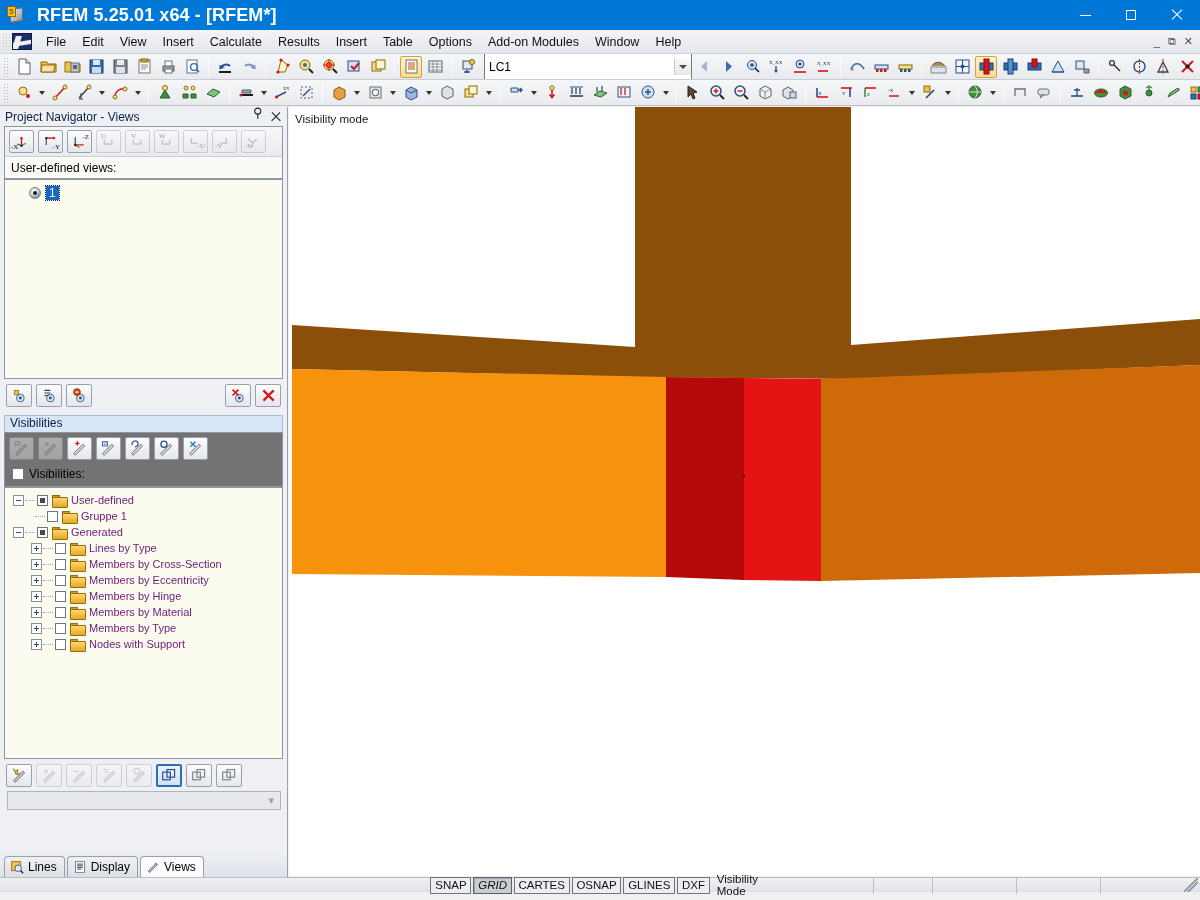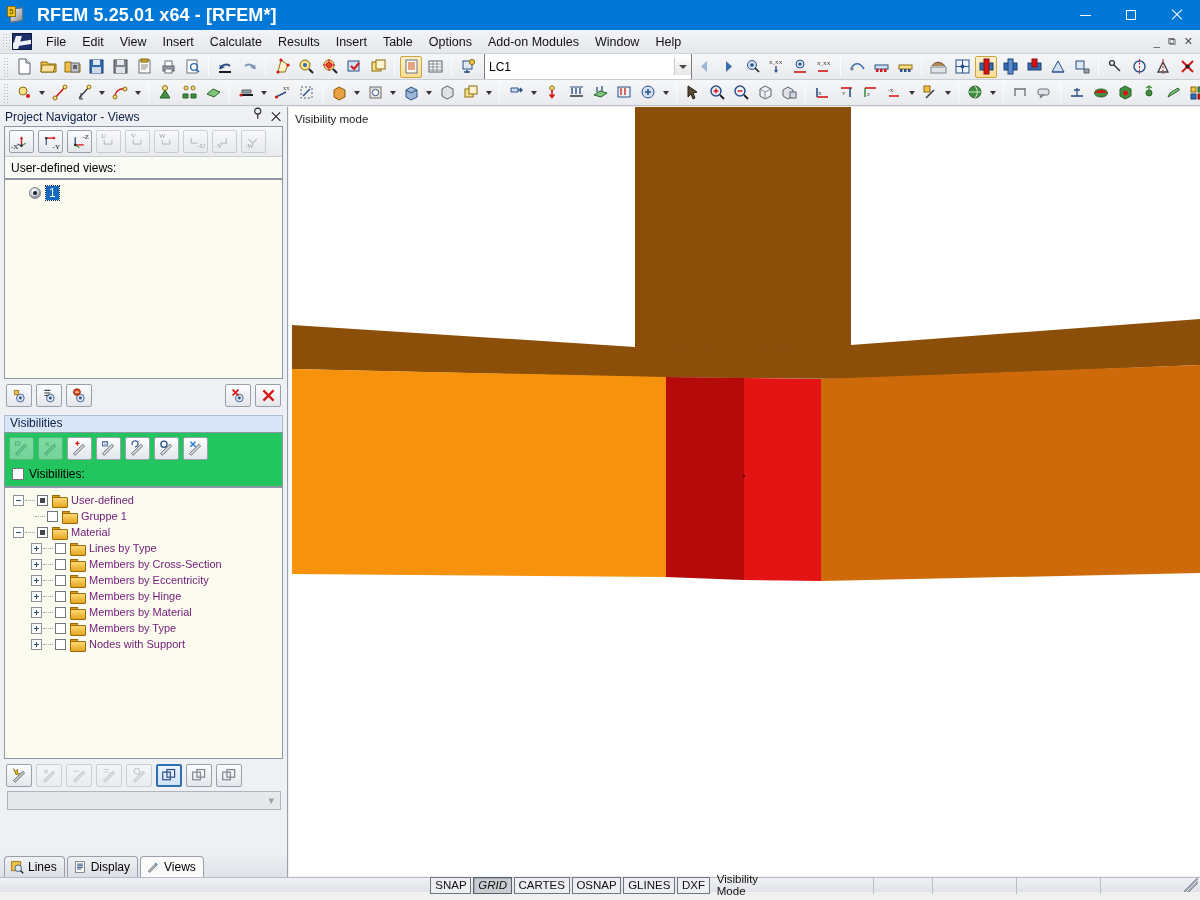--- a/index.html
+++ b/index.html
@@ -177,21 +177,21 @@
   .views-bottom-tb { display:flex; align-items:center; padding:5px 4px; }
   .views-bottom-tb .vbtn { width:26px; height:23px; }
   .spacer { flex:1; }
 
   
   .vis-header {
     margin:3px 4px 0 4px; height:17px; background:#d9e6f7;
     display:flex; align-items:flex-start; padding-left:5px;
     font-size:12px; color:#0a1f44; border:1px solid #a9bdd8; border-bottom:none;
   }
-  .vis-box { margin:0 4px; border:1px solid #8f96a3; background:#22c55e; }
+  .vis-box { margin:0 4px; border:1px solid #8f96a3; background:#737373; }
   .vis-tb { display:flex; align-items:center; padding:4px 2px; }
   .vis-check-row { display:flex; align-items:center; padding:3px 0 5px 7px; }
   .chk {
     width:12px; height:12px; border:1px solid #6f7680; background:#fff;
     margin-right:5px; flex:0 0 auto; position:relative;
   }
 
   .tree-box {
     margin:0 4px; border:1px solid #8f96a3; background:#fbfbf0;
     height:272px; overflow:hidden; padding:4px 0 0 0;
@@ -1078,21 +1078,21 @@
         <span class="dots"></span>
         <span class="tchk"></span>
         <span class="folder"></span>
         <span class="tlabel">Gruppe 1</span>
       </div>
       <div class="tnode" style="padding-left:8px">
         <span class="expander"></span>
           <span class="dots"></span>
         <span class="tchk part"></span>
         <span class="folder"></span>
-        <span class="tlabel">Material</span>
+        <span class="tlabel">Generated</span>
       </div>
       <div class="tnode" style="padding-left:26px">
         <span class="expander plus"></span>
           <span class="dots"></span>
         <span class="tchk"></span>
         <span class="folder"></span>
         <span class="tlabel">Lines by Type</span>
       </div>
       <div class="tnode" style="padding-left:26px">
         <span class="expander plus"></span>

